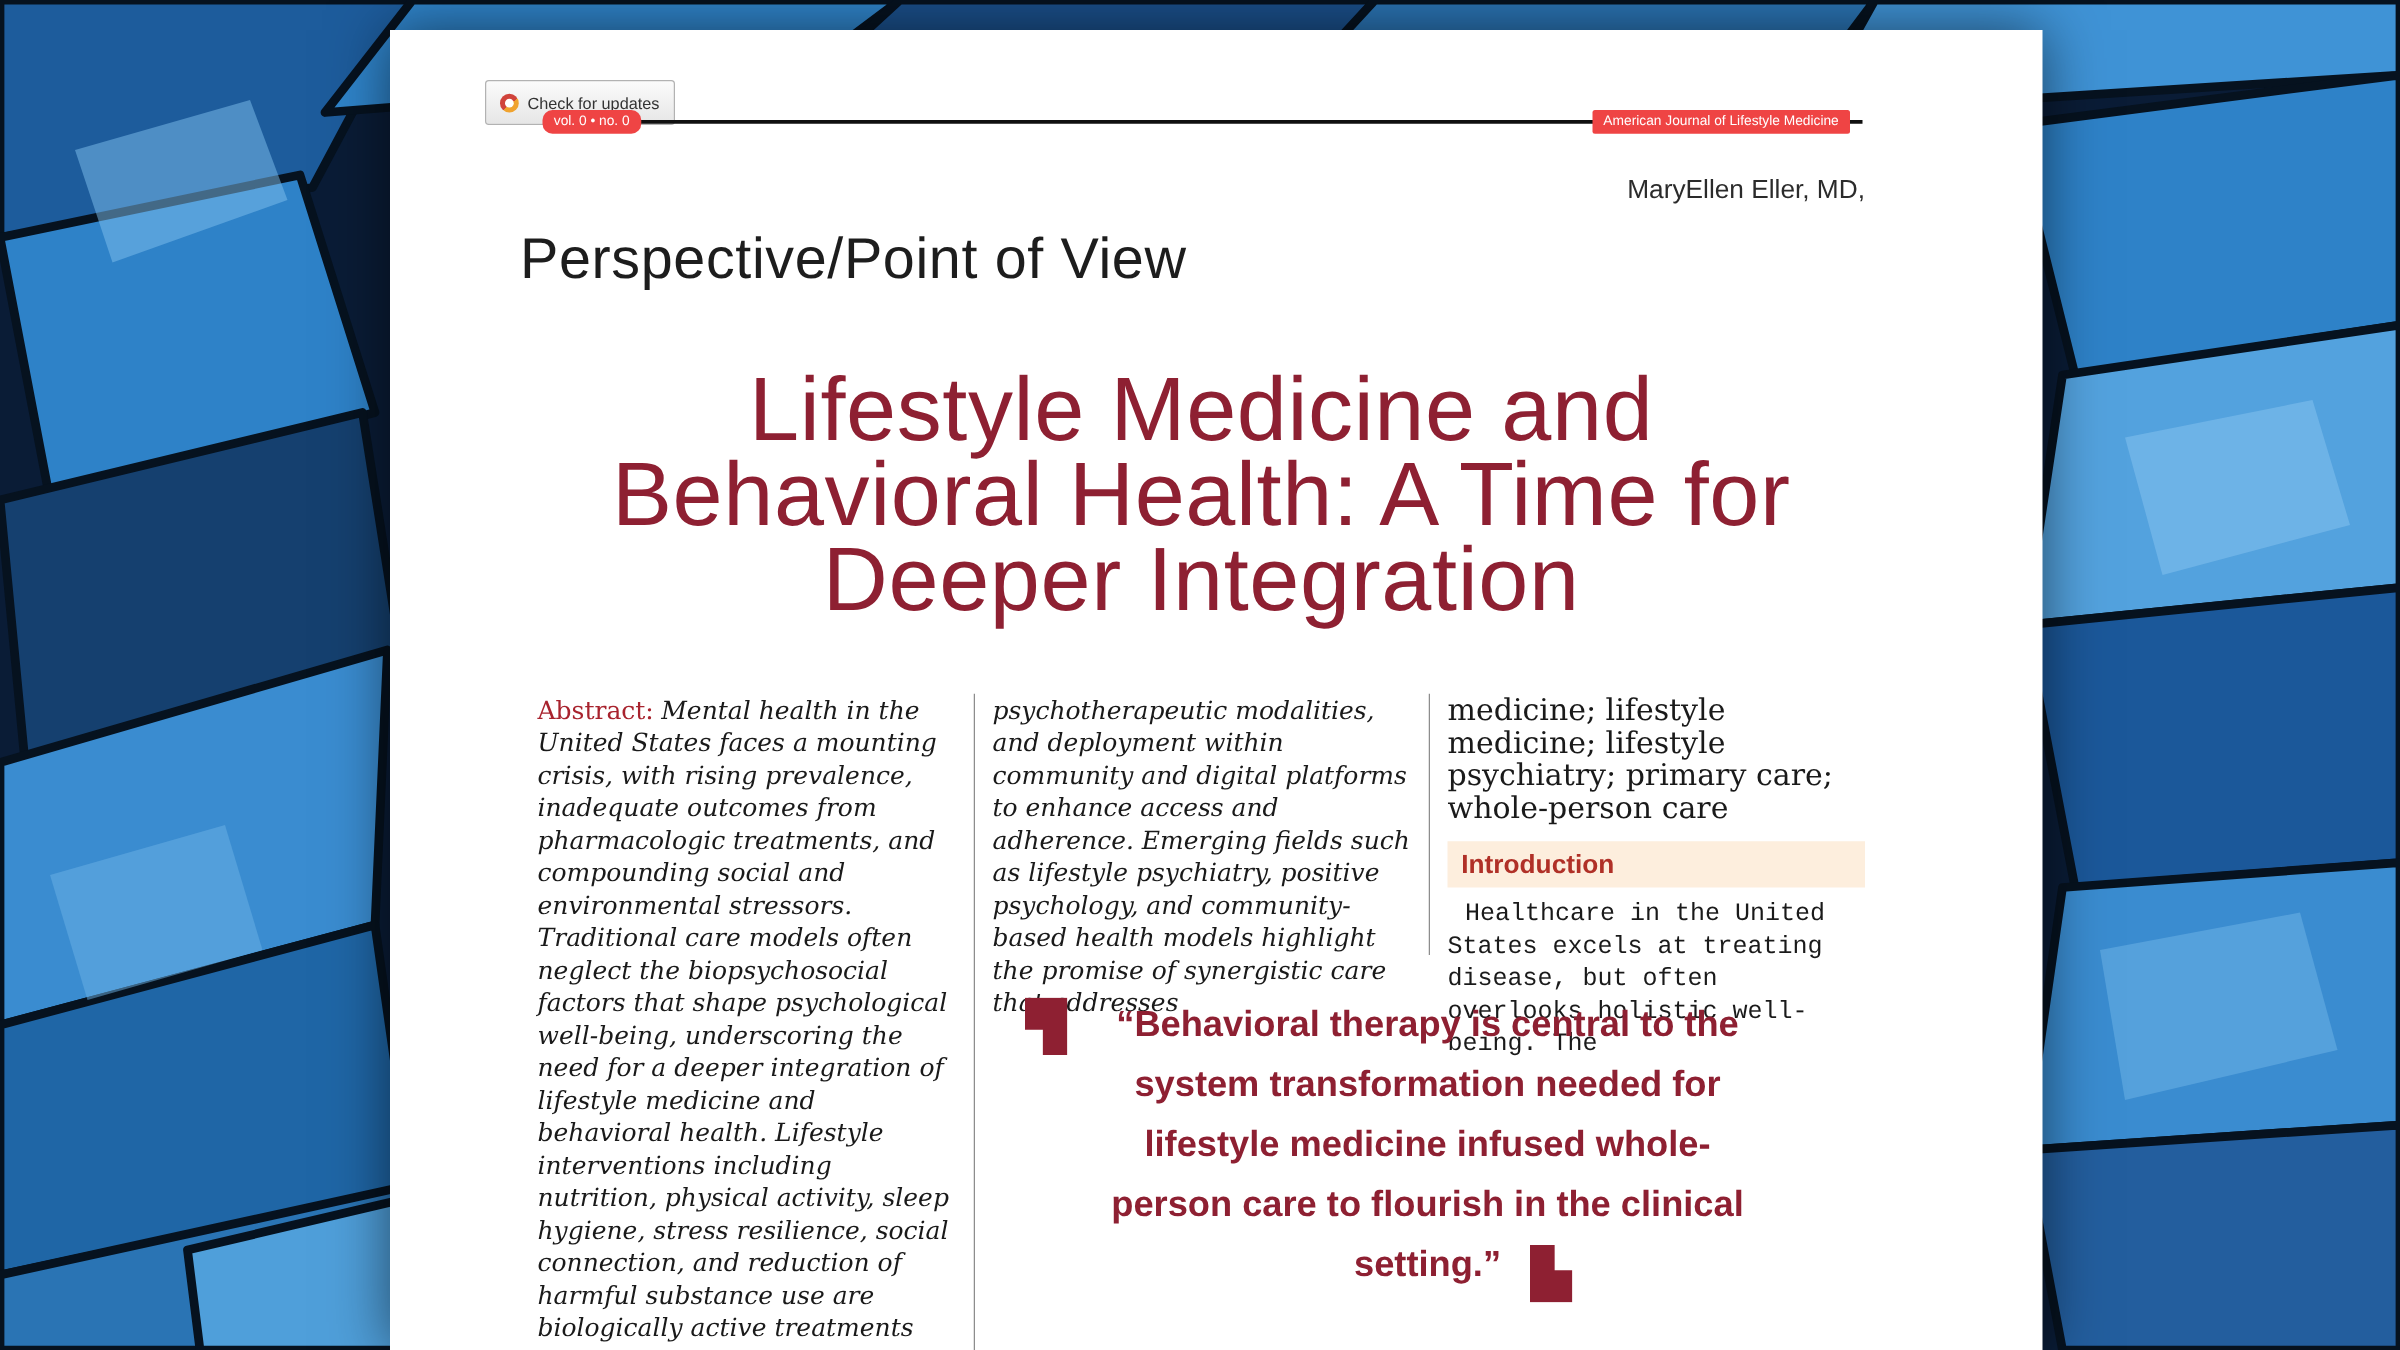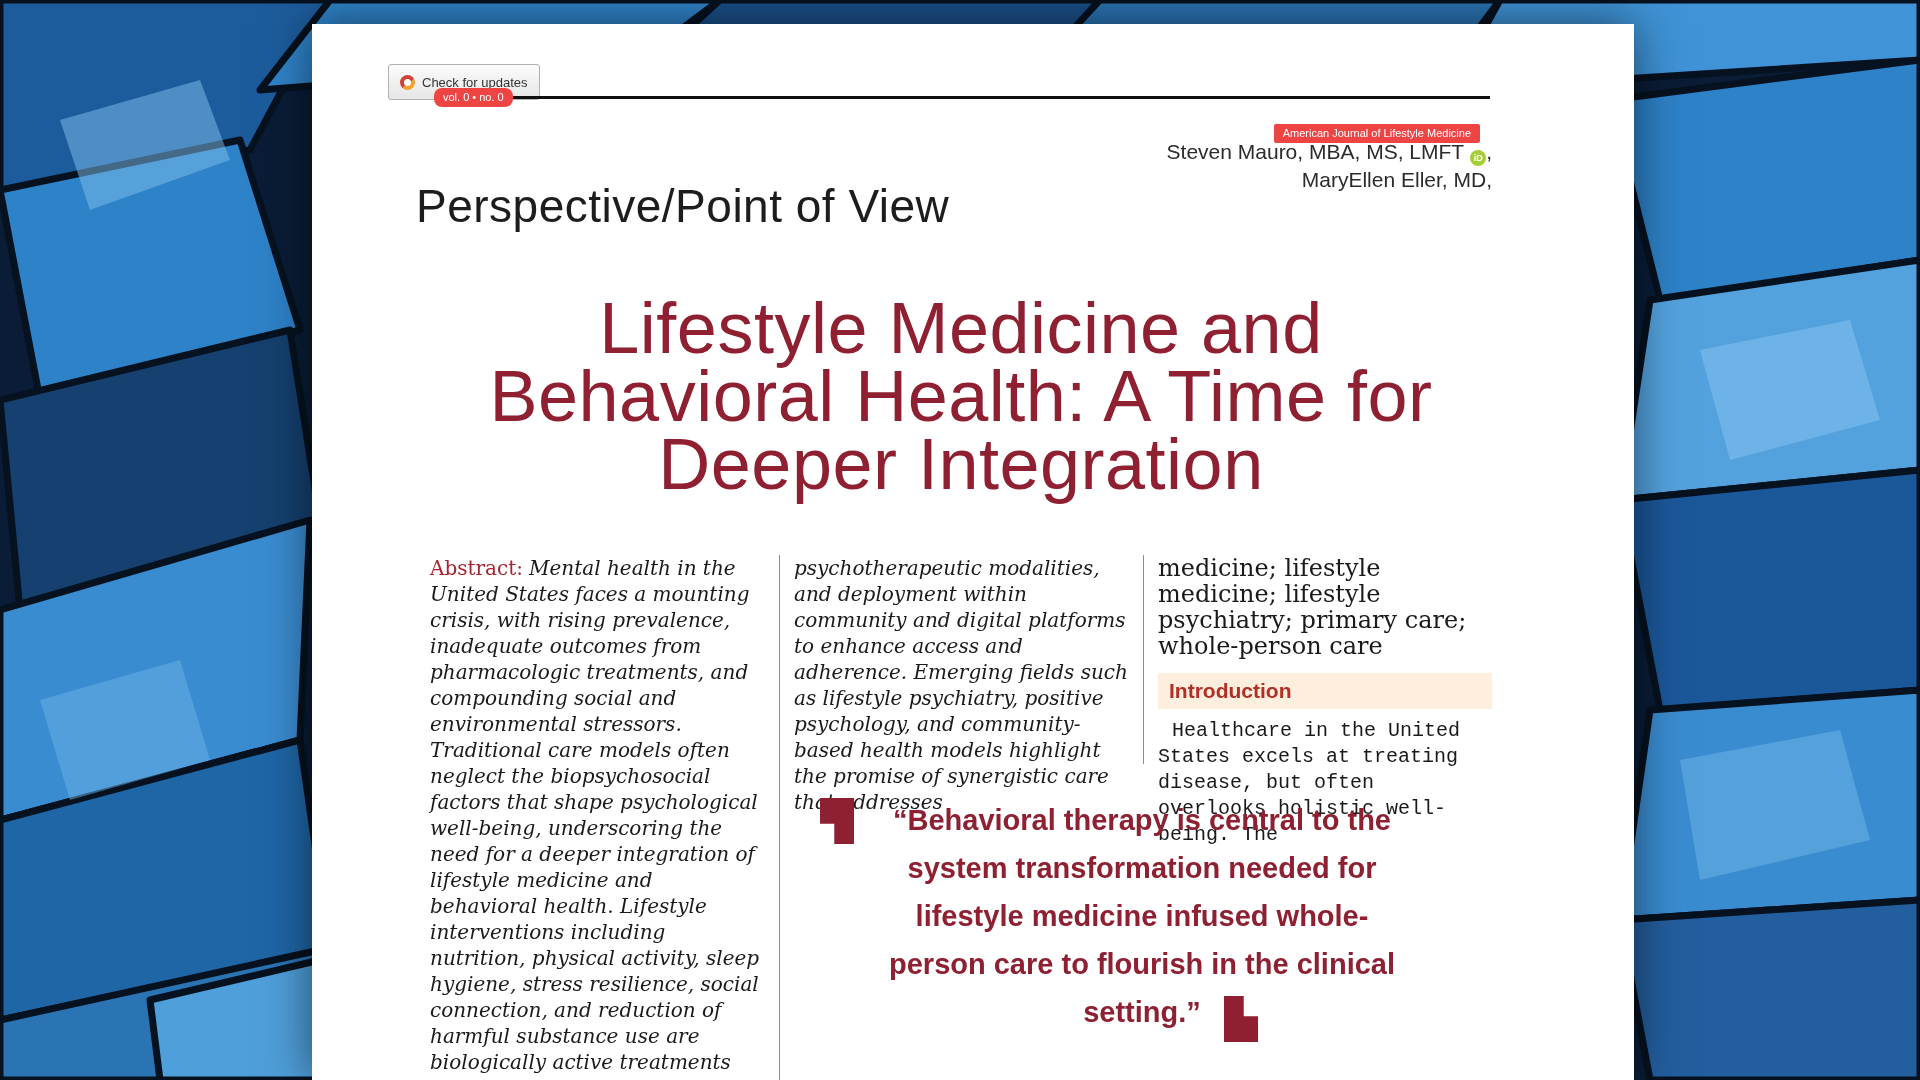--- a/index.html
+++ b/index.html
@@ -37,21 +37,21 @@
   }
 
   
   .header-rule{position:absolute;left:122px;top:62px;width:1058px;height:24px;}
   .header-line{position:absolute;left:2px;right:2px;top:10px;height:2.5px;background:#101010;}
   .badge{
     position:absolute;top:2px;background:#ef4444;color:#fff;
     font-size:11px;line-height:13px;padding:3px 9px;white-space:nowrap;
   }
   .vol-badge{left:0;border-radius:8px;}
-  .journal-badge{right:12px;border-radius:2px;margin-top:36px;}
+  .journal-badge{right:12px;border-radius:2px;}
 
   .section-label{
     position:absolute;left:104px;top:156px;
     font-size:46px;line-height:52px;font-weight:400;color:#1d1d1d;
     letter-spacing:.5px;
   }
 
   .authors{
     position:absolute;right:142px;top:114px;text-align:right;
     font-size:21px;line-height:27px;color:#2b2b2b;
@@ -151,23 +151,20 @@
   <div class="header-rule">
     <div class="header-line"></div>
     <span class="badge vol-badge">vol. 0 • no. 0</span>
     <span class="badge journal-badge">American Journal of Lifestyle Medicine</span>
   </div>
 
   <div class="section-label">Perspective/Point of View</div>
 
   <div class="authors">
     <div class="author-line">
-      <span>Steven Mauro, MBA, MS, LMFT</span><span class="orcid">iD</span><span>,</span>
-    </div>
-    <div class="author-line">
       <span>MaryEllen Eller, MD,</span>
     </div>
   </div>
 
   <h1 class="title">
     <span class="title-inner">Lifestyle Medicine and Behavioral Health: A Time for Deeper Integration</span>
   </h1>
 
   <div class="col col1">
     <span class="abstract-label">Abstract:</span><span class="abstract-text">Mental health in the United States faces a mounting crisis, with rising prevalence, inadequate outcomes from pharmacologic treatments, and compounding social and environmental stressors. Traditional care models often neglect the biopsychosocial factors that shape psychological well-being, underscoring the need for a deeper integration of lifestyle medicine and behavioral health. Lifestyle interventions including nutrition, physical activity, sleep hygiene, stress resilience, social connection, and reduction of harmful substance use are biologically active treatments that influence neuroplasticity, inflammation, circadian rhythms, and emotional</span>

